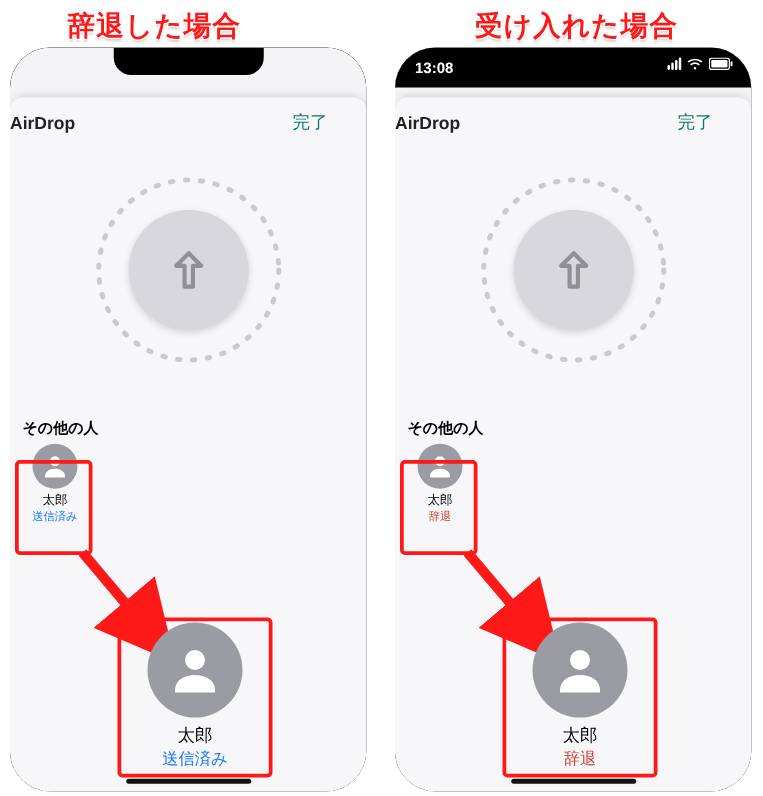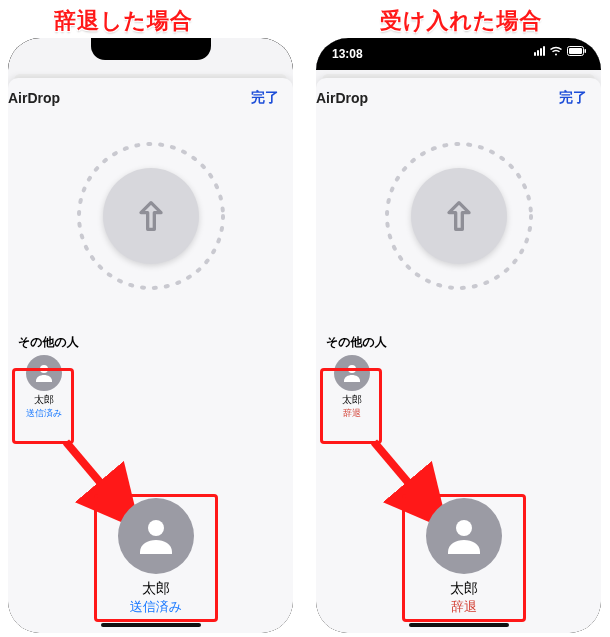--- a/index.html
+++ b/index.html
@@ -64,21 +64,21 @@
   }
   .sheet-stack {
     position: absolute; top: 36px; left: 6px; right: 6px; height: 6px;
     background: #eee; border-top-left-radius: 8px; border-top-right-radius: 8px;
   }
   .navbar {
     height: 40px; display: flex; align-items: center; justify-content: flex-start;
     position: relative; border-bottom: 0;
   }
   .nav-title { font-size: 14px; font-weight: 600; color: #222; }
-  .nav-done { position: absolute; right: 14px; color: #1d4ed8; font-size: 14px; font-weight: 700; }
+  .nav-done { position: absolute; right: 31px; color: #0f766e; font-size: 14px; font-weight: 400; }
   .upload-area {
     display: flex; justify-content: center; margin-top: 18px;
   }
   .dotted-ring {
     width: 160px; height: 160px; position: relative;
     display: flex; align-items: center; justify-content: center;
   }
   .dotted-ring svg.ring { position: absolute; inset: 0; }
   .up-circle {
     width: 96px; height: 96px; border-radius: 50%;

